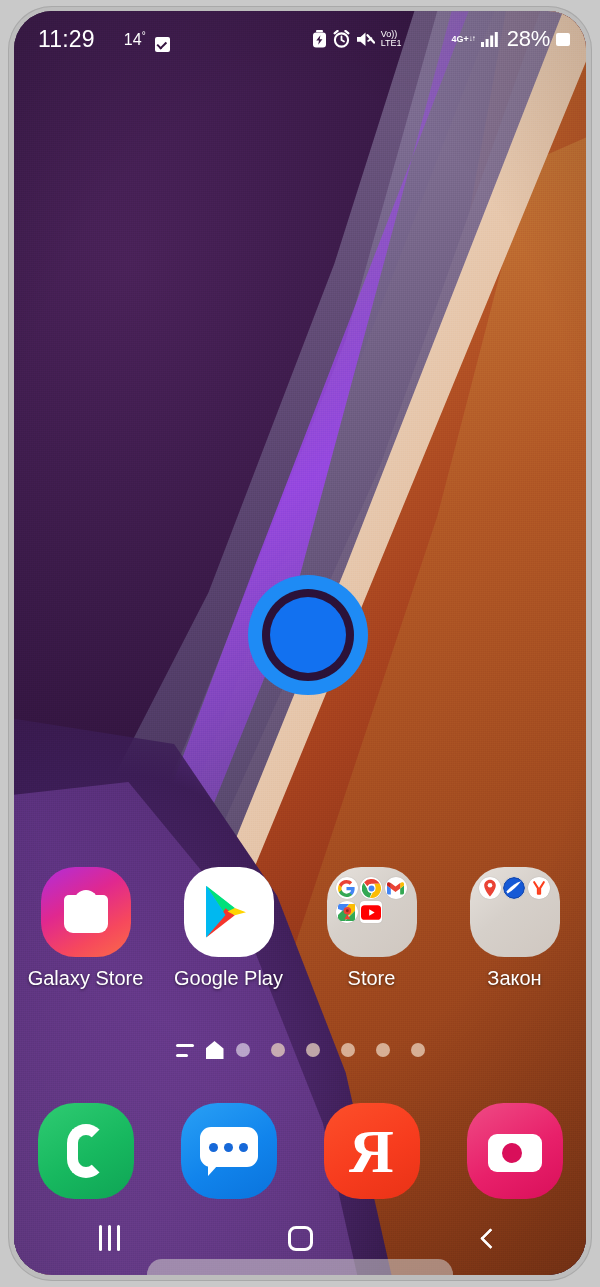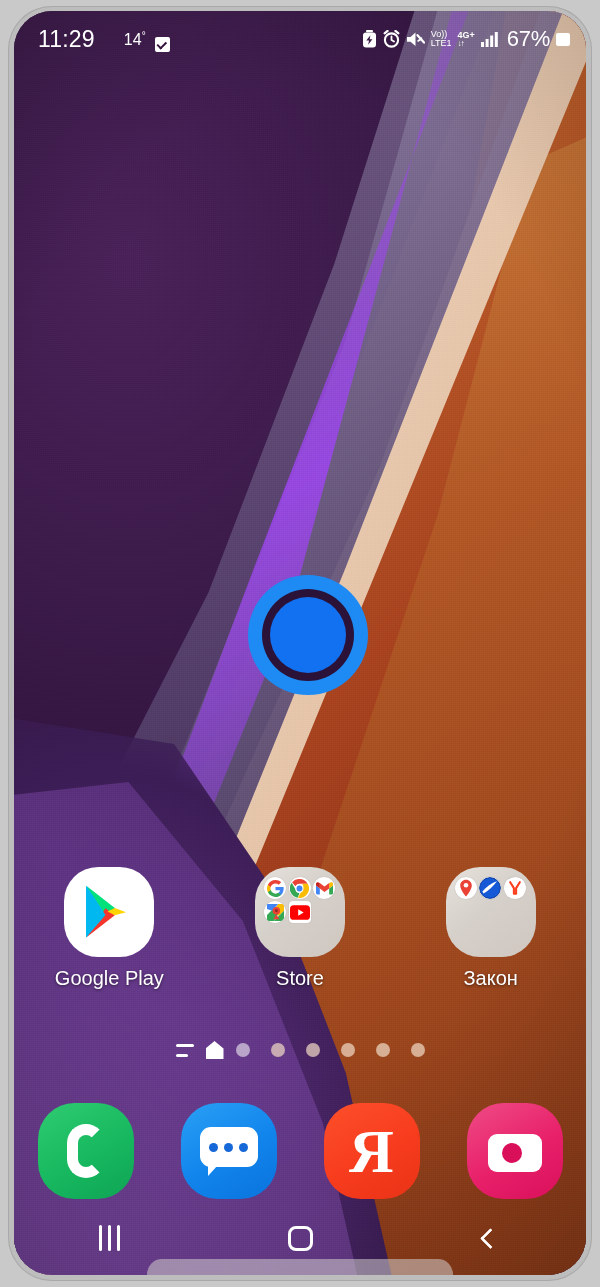--- a/index.html
+++ b/index.html
@@ -116,21 +116,21 @@
     display: inline-flex; align-items: center; justify-content: center;
     position: relative; top: 1px;
   }
   .chk-box::after {
     content: ""; width: 7px; height: 4px;
     border-left: 2px solid #35133f; border-bottom: 2px solid #35133f;
     transform: rotate(-45deg) translate(0px,-1px);
   }
   .volte { display: flex; flex-direction: column; line-height: 1; font-size: 9px; font-weight: normal; }
   .volte span:first-child { font-size: 9px; }
-  .net4g { display: flex; flex-direction: column; align-items: flex-start; line-height: 1; }
+  .net4g { display: flex; flex-direction: row; align-items: flex-start; line-height: 1; margin-left: 44px; }
   .net4g .lbl { font-size: 9px; font-weight: bold; }
   .net4g .arrows { font-size: 8px; letter-spacing: -1px; }
   .battrect {
     width: 14px; height: 13px; border-radius: 2px; background: #fff;
   }
 
   
   #searchbar {
     position: absolute;
     left: 16px; top: 326px;
@@ -369,34 +369,43 @@
           <span class="arrows">↓↑</span>
         </span>
         <span class="sb-icn">
           <svg width="18" height="16" viewBox="0 0 18 16">
               <rect x="0" y="11" width="3" height="5" fill="#fff"></rect>
               <rect x="4.6" y="8" width="3" height="8" fill="#fff"></rect>
               <rect x="9.2" y="4.5" width="3" height="11.5" fill="#fff"></rect>
               <rect x="13.8" y="1" width="3" height="15" fill="#fff"></rect>
             </svg>
         </span>
-        <span class="sb-batt-pct">67%</span>
+        <span class="sb-batt-pct">28%</span>
         <span class="battrect"></span>
       </div>
     </div>
 
 
     <div id="circlewidget">
       <div class="ring-gap">
         <div class="inner-dot"></div>
       </div>
     </div>
 
     <div id="approw">
 
+      <div class="app-cell">
+        <div class="app-icon">
+          <div class="squircle sam-squircle gs-bg">
+            <span class="gs-handle"></span>
+            <span class="gs-bag"></span>
+          </div>
+        </div>
+        <span class="app-label">Galaxy Store</span>
+      </div>
 
       <div class="app-cell">
         <div class="app-icon">
           <div class="squircle sam-squircle gp-bg">
             <svg class="gp-tri" width="52" height="56" viewBox="0 0 52 56">
               <path d="M3 2 L35 27 L3 53 Z" fill="#00c3ff"></path>
               <path d="M3 2 L35 27 L3 53 Z" fill="none"></path>
               <path d="M3 2 L31.5 23.5 L41 28 L31.5 32.5 L3 53 Z" fill="none"></path>
               <path d="M3.2 1.8 L31.8 24 L22.5 31 Z" fill="#00e07b"></path>
               <path d="M3.2 53.4 L31.8 31.2 L22.5 24.2 Z" fill="#f4352c"></path>

